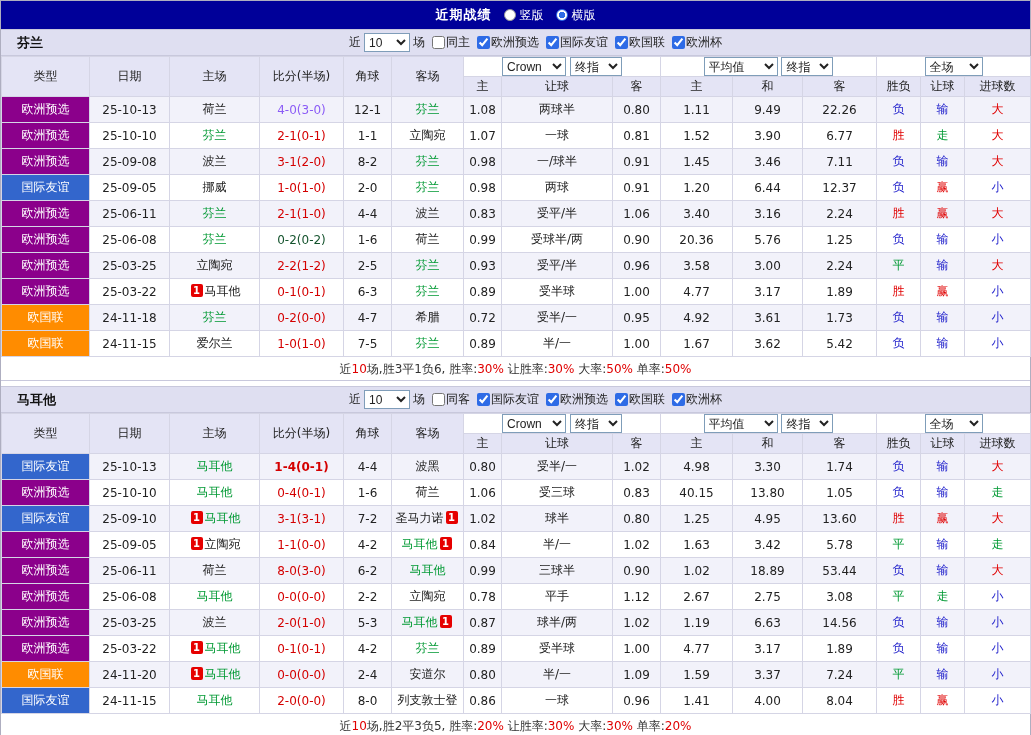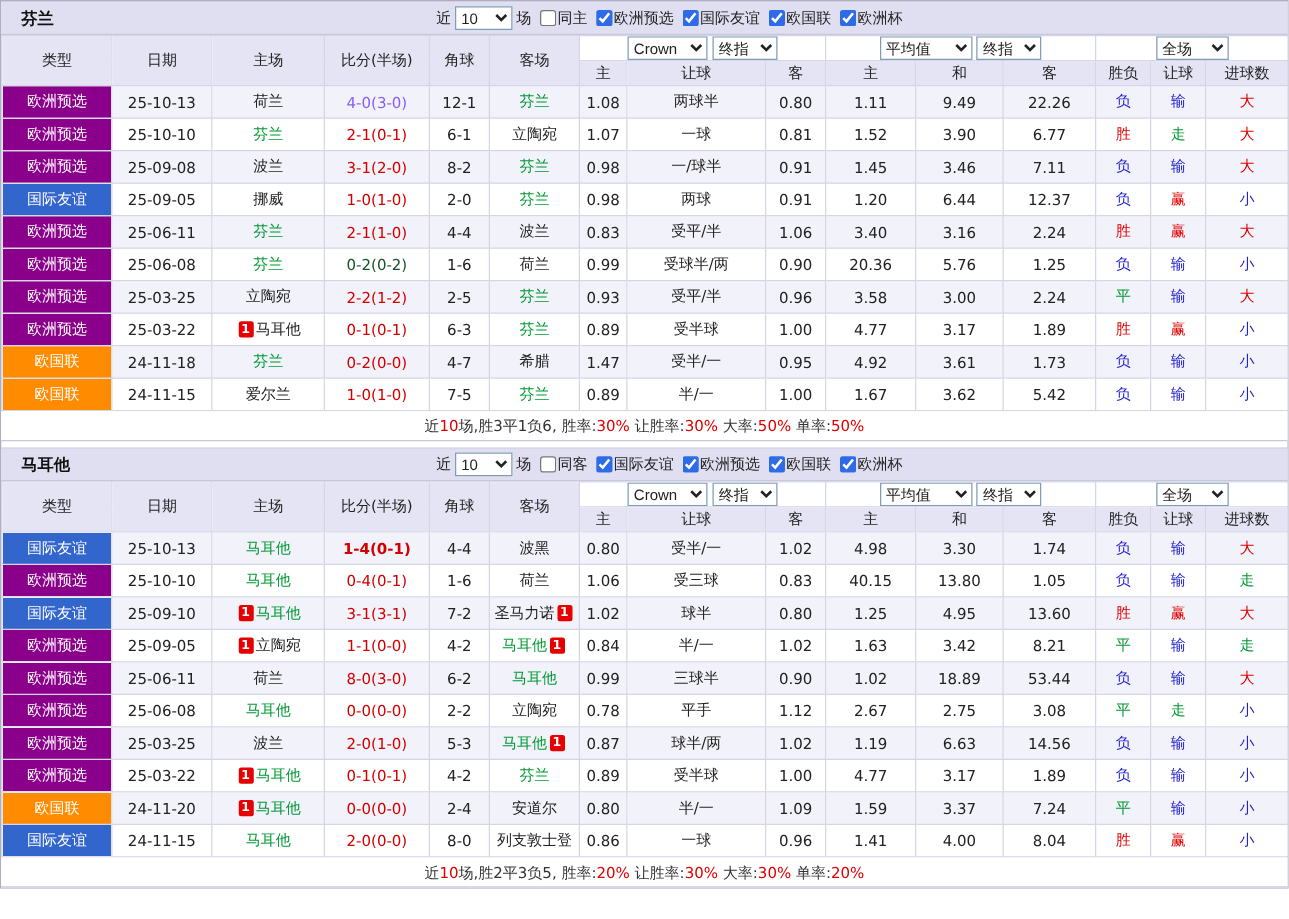--- a/index.html
+++ b/index.html
@@ -27,20 +27,31 @@
   tr.odd{background:#f2f2fa;} tr.even{background:#fff;}
   .type-cell{color:#fff;}
   .card{display:inline-block;width:12px;height:13px;background:#e60000;color:#fff;font-size:10px;line-height:13px;border-radius:2px;margin:0 2px;font-weight:bold;vertical-align:1px;}
   .summary{height:24px;line-height:24px;text-align:center;font-size:12px;border-bottom:1px solid #c8c8dc;background:#fff;}
 </style>
 </head>
 <body>
 
 <div class="page">
 
+  <div class="titlebar">
+    <span class="title">近期战绩</span>
+    <span class="radio">
+      <span class="rdot"></span>
+      <span>竖版</span>
+    </span>
+    <span class="radio">
+      <span class="rdot on"></span>
+      <span>横版</span>
+    </span>
+  </div>
 
   <div class="section">
     <div class="section-bar">
       <span class="team">芬兰</span>
       <span class="controls">
         <span>近</span>
         <select class="sel-games"><option>10</option></select>
         <span>场</span>
         <label class="cb">
           <input type="checkbox" style="">
@@ -130,21 +141,21 @@
             <td>22.26</td>
             <td class="res" style="color: rgb(34, 34, 204);">负</td>
             <td class="res" style="color: rgb(34, 34, 204);">输</td>
             <td class="res" style="color: rgb(224, 0, 0);">大</td>
           </tr>
           <tr class="even">
             <td class="type-cell" style="background: rgb(139, 0, 139);">欧洲预选</td>
             <td>25-10-10</td>
             <td class="team-cell"><span style="color: rgb(0, 153, 51);">芬兰</span></td>
             <td style="color: rgb(212, 0, 0);">2-1(0-1)</td>
-            <td>6-1</td>
+            <td>1-1</td>
             <td class="team-cell"><span>立陶宛</span></td>
             <td>1.07</td>
             <td>一球</td>
             <td>0.81</td>
             <td>1.52</td>
             <td>3.90</td>
             <td>6.77</td>
             <td class="res" style="color: rgb(224, 0, 0);">胜</td>
             <td class="res" style="color: rgb(0, 153, 51);">走</td>
             <td class="res" style="color: rgb(224, 0, 0);">大</td>
@@ -251,21 +262,21 @@
             <td class="res" style="color: rgb(224, 0, 0);">赢</td>
             <td class="res" style="color: rgb(34, 34, 204);">小</td>
           </tr>
           <tr class="odd">
             <td class="type-cell" style="background: rgb(255, 140, 0);">欧国联</td>
             <td>24-11-18</td>
             <td class="team-cell"><span style="color: rgb(0, 153, 51);">芬兰</span></td>
             <td style="color: rgb(212, 0, 0); margin-top: 35px;">0-2(0-0)</td>
             <td>4-7</td>
             <td class="team-cell"><span>希腊</span></td>
-            <td>1.47</td>
+            <td>0.72</td>
             <td>受半/一</td>
             <td>0.95</td>
             <td>4.92</td>
             <td>3.61</td>
             <td>1.73</td>
             <td class="res" style="color: rgb(34, 34, 204);">负</td>
             <td class="res" style="color: rgb(34, 34, 204);">输</td>
             <td class="res" style="color: rgb(34, 34, 204);">小</td>
           </tr>
           <tr class="even">
@@ -426,21 +437,21 @@
             <td>25-09-05</td>
             <td class="team-cell"><span class="card">1</span><span>立陶宛</span></td>
             <td style="color: rgb(212, 0, 0);">1-1(0-0)</td>
             <td>4-2</td>
             <td class="team-cell"><span style="color: rgb(0, 153, 51);">马耳他</span><span class="card">1</span></td>
             <td>0.84</td>
             <td>半/一</td>
             <td>1.02</td>
             <td>1.63</td>
             <td>3.42</td>
-            <td>8.21</td>
+            <td>5.78</td>
             <td class="res" style="color: rgb(0, 153, 51);">平</td>
             <td class="res" style="color: rgb(34, 34, 204);">输</td>
             <td class="res" style="color: rgb(0, 153, 51);">走</td>
           </tr>
           <tr class="odd">
             <td class="type-cell" style="background: rgb(139, 0, 139);">欧洲预选</td>
             <td>25-06-11</td>
             <td class="team-cell"><span>荷兰</span></td>
             <td style="color: rgb(212, 0, 0);">8-0(3-0)</td>
             <td>6-2</td>

